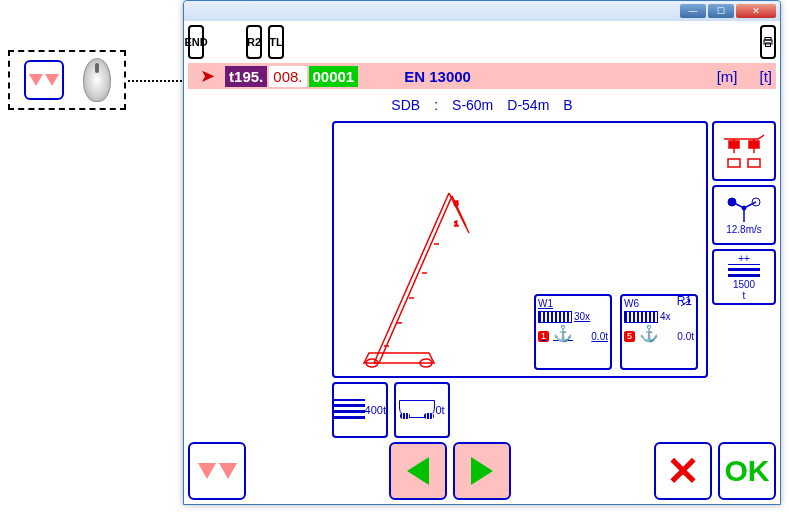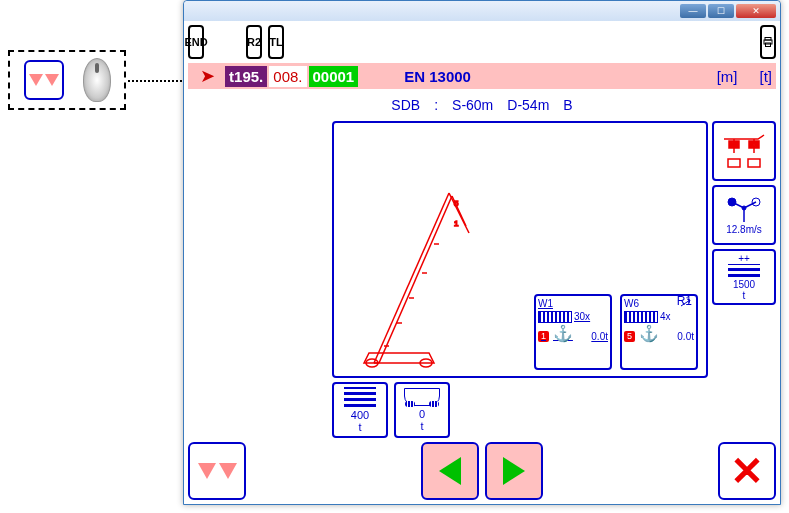--- a/index.html
+++ b/index.html
@@ -244,21 +244,20 @@
     display: flex;
     gap: 6px;
     padding-left: 0;
   }
   .small-panel {
     width: 56px;
     height: 56px;
     border: 2px solid #0000cc;
     border-radius: 4px;
     display: flex;
-    flex-direction: column;
     align-items: center;
     justify-content: center;
     color: #0000cc;
     font-size: 11px;
   }
   .small-icon {
     width: 32px; height: 20px;
     background: repeating-linear-gradient(0deg,#0000cc 0 3px,transparent 3px 6px);
     margin-bottom: 2px;
   }
@@ -508,15 +507,18 @@
       <div class="big-btn pink">
         <div class="arrow-left"></div>
       </div>
       <div class="big-btn pink">
         <div class="arrow-right"></div>
       </div>
       <div class="spacer"></div>
       <div class="big-btn">
         <span class="x-mark">✕</span>
       </div>
+      <div class="big-btn">
+        <span class="ok-text">OK</span>
+      </div>
     </div>
   </div>
 </div>
 
 </body></html>

